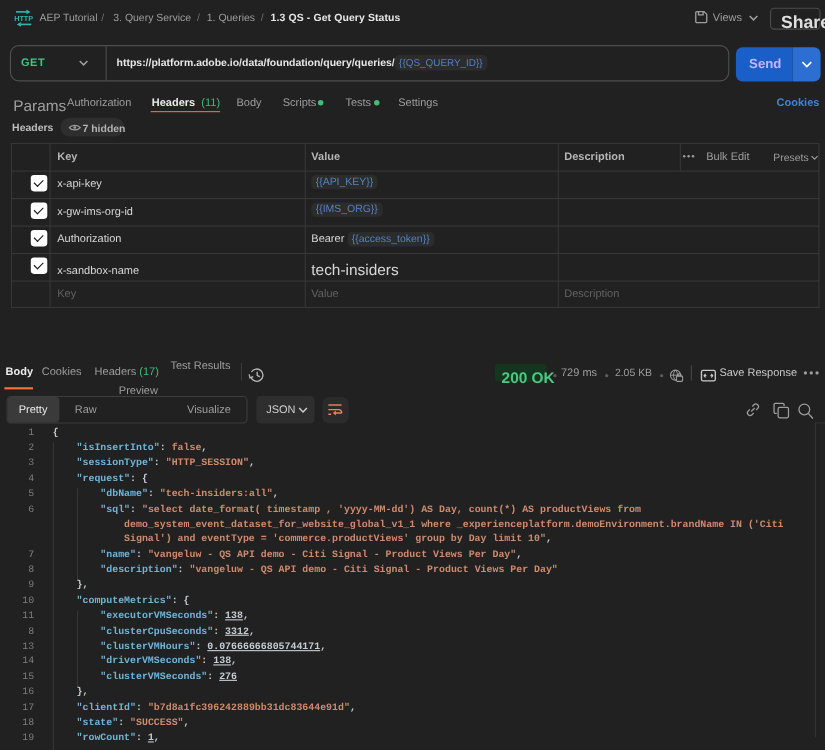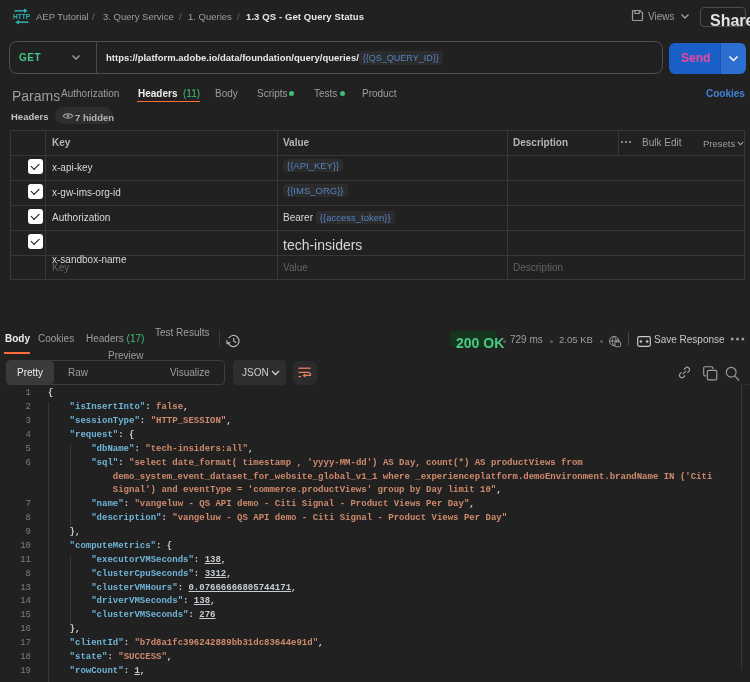--- a/index.html
+++ b/index.html
@@ -46,35 +46,35 @@
 
 <div class="abs" style="left:9px;top:41px;width:654px;height:33px;border:1px solid #4f4f4f;border-radius:8px"></div>
 <div class="txt" style="left:19px;top:52px;font-size:10px;font-weight:bold;letter-spacing:.5px;color:#45c483">GET</div>
 <svg class="abs" style="left:71px;top:54px" width="10" height="7" viewBox="0 0 10 7">
   <path d="M1.5 1.5 L5 5 L8.5 1.5" fill="none" stroke="#9e9e9e" stroke-width="1.4"></path>
 </svg>
 <div class="vline" style="left:96px;top:42px;height:31px;background:#4a4a4a"></div>
 <div class="txt" style="left:106px;top:52px;font-size:9.5px;font-weight:bold;color:#e8e8e8">https://platform.adobe.io/data/foundation/query/queries/<span class="pill" style="font-weight:normal;font-size:9px;margin-left:0;padding:2px 4px">{{QS_QUERY_ID}}</span></div>
 <div class="abs" style="left:669px;top:43px;width:51px;height:31px;background:#1a5fc8;border-radius:6px 0 0 6px"></div>
 <div class="abs" style="left:720px;top:43px;width:26px;height:31px;background:#2d6ed2;border-radius:0 6px 6px 0;border-left:1px solid #1c55a8"></div>
-<div class="txt" style="left:681px;top:51px;font-size:12px;font-weight:bold;color:#ec4899">Send</div>
+<div class="txt" style="left:681px;top:51px;font-size:12px;font-weight:bold;color:#c4b5fd">Send</div>
 <svg class="abs" style="left:728px;top:55px" width="11" height="8" viewBox="0 0 11 8">
   <path d="M1.5 1.5 L5.5 5.5 L9.5 1.5" fill="none" stroke="#fff" stroke-width="1.5"></path>
 </svg>
 
 <div class="txt g" style="left:12px;top:88px;font-size:14px">Params</div>
 <div class="txt g" style="left:61px;top:88px;font-size:10px">Authorization</div>
 <div class="txt" style="left:138px;top:88px;font-size:10px;font-weight:bold;color:#ececec">Headers</div>
 <div class="txt" style="left:183px;top:88px;font-size:10px;color:#3dbf7a">(11)</div>
 <div class="txt g" style="left:215px;top:88px;font-size:10px">Body</div>
 <div class="txt g" style="left:257px;top:88px;font-size:10px">Scripts</div>
 <div class="dot" style="left:289px;top:90.5px"></div>
 <div class="txt g" style="left:314px;top:88px;font-size:10px">Tests</div>
 <div class="dot" style="left:339.5px;top:90.5px"></div>
-<div class="txt g" style="left:362px;top:88px;font-size:10px">Product</div>
+<div class="txt g" style="left:362px;top:88px;font-size:10px">Settings</div>
 <div class="abs" style="left:137px;top:100.5px;width:63px;height:1.8px;background:#ff6c37"></div>
 <div class="txt" style="left:706px;top:88px;font-size:10px;font-weight:bold;color:#3f83d8">Cookies</div>
 
 <div class="txt" style="left:11px;top:111px;font-size:9.5px;font-weight:bold;color:#c0c0c0">Headers</div>
 <div class="abs" style="left:55px;top:107px;width:58px;height:17px;background:#2e2e2e;border-radius:9px"></div>
 <svg class="abs" style="left:62px;top:112px" width="12" height="8" viewBox="0 0 12 8">
   <path d="M1 4 C3 1.2 9 1.2 11 4 C9 6.8 3 6.8 1 4 Z" fill="none" stroke="#9e9e9e" stroke-width="1.1"></path>
   <circle cx="6" cy="4" r="1.2" fill="#9e9e9e"></circle>
 </svg>
 <div class="txt" style="left:75px;top:111.5px;font-size:9.5px;font-weight:bold;color:#b3b3b3">7 hidden</div>
@@ -113,21 +113,21 @@
 .cb:after { content:""; position:absolute; left:3.2px; top:3.8px; width:7px; height:3.6px;
   border-left:1.8px solid #161616; border-bottom:1.8px solid #161616; transform:rotate(-45deg); }
 </style>
 
 <div class="txt" style="left:52px;top:162px;font-size:10px;color:#d8d8d8">x-api-key</div>
 <div class="txt" style="left:283px;top:160px;font-size:10px"><span class="pill" style="font-size:9.5px">{{API_KEY}}</span></div>
 <div class="txt" style="left:52px;top:187px;font-size:10px;color:#d8d8d8">x-gw-ims-org-id</div>
 <div class="txt" style="left:283px;top:185px;font-size:10px"><span class="pill" style="font-size:9.5px">{{IMS_ORG}}</span></div>
 <div class="txt" style="left:52px;top:212px;font-size:10px;color:#d8d8d8">Authorization</div>
 <div class="txt" style="left:283px;top:212px;font-size:10px;color:#d8d8d8">Bearer <span class="pill" style="font-size:9.5px">{{access_token}}</span></div>
-<div class="txt" style="left:52px;top:254px;font-size:10px;color:#d8d8d8">x-sandbox-name</div>
+<div class="txt" style="left:52px;top:241px;font-size:10px;color:#d8d8d8">x-sandbox-name</div>
 <div class="txt" style="left:283px;top:237px;font-size:14px;color:#d8d8d8">tech-insiders</div>
 <div class="txt" style="left:52px;top:262px;font-size:10px;color:#636363">Key</div>
 <div class="txt" style="left:283px;top:262px;font-size:10px;color:#636363">Value</div>
 <div class="txt" style="left:513px;top:262px;font-size:10px;color:#636363">Description</div>
 
 <div class="txt" style="left:5px;top:333px;font-size:10px;font-weight:bold;color:#ececec">Body</div>
 <div class="abs" style="left:3.5px;top:351.5px;width:26px;height:2px;background:#ff6c37"></div>
 <div class="txt g" style="left:38px;top:333px;font-size:10px">Cookies</div>
 <div class="txt g" style="left:86px;top:333px;font-size:10px">Headers <span style="color:#3dbf7a">(17)</span></div>
 <div class="txt g" style="left:155px;top:327px;font-size:10px">Test Results</div>

